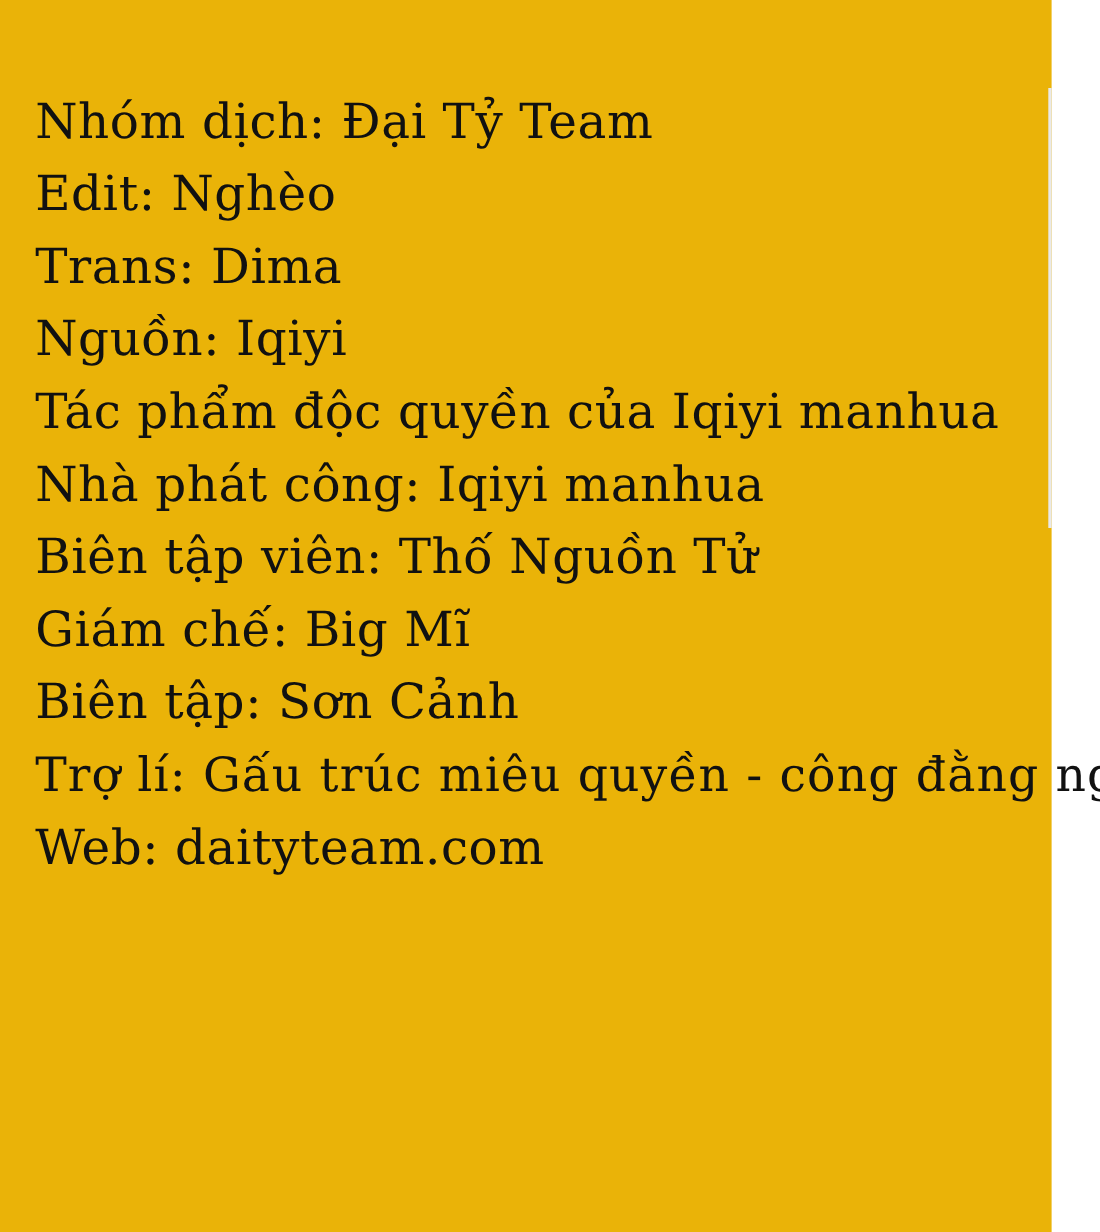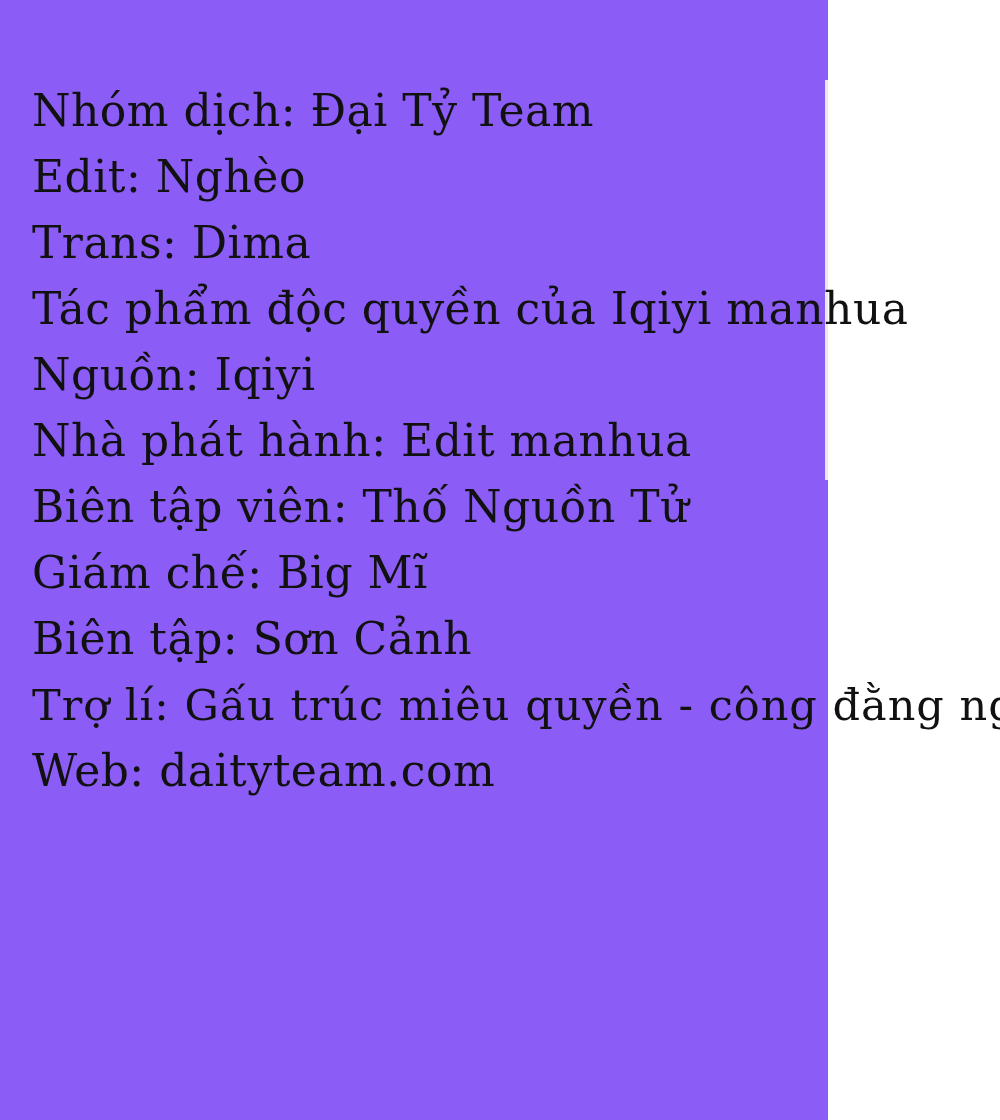--- a/index.html
+++ b/index.html
@@ -8,23 +8,23 @@
     background: #ffffff;
   }
   body {
     width: 1000px;
     height: 1120px;
     overflow: hidden;
     font-family: "DejaVu Serif", serif;
   }
   .page {
     position: relative;
-    width: 828px;
+    width: 956px;
     height: 1120px;
-    background: #8b5cf6;
+    background: #eab308;
   }
   .edge-line {
     position: absolute;
     right: 0;
     top: 80px;
     width: 3px;
     height: 400px;
     background: #e9e9e9;
   }
   .credits {
@@ -50,23 +50,23 @@
 <body>
 
 <div class="page">
 
   <div class="edge-line"></div>
 
   <div class="credits">
     <div class="credit-line">Nhóm dịch: Đại Tỷ Team</div>
     <div class="credit-line">Edit: Nghèo</div>
     <div class="credit-line">Trans: Dima</div>
+    <div class="credit-line">Nguồn: Iqiyi</div>
     <div class="credit-line">Tác phẩm độc quyền của Iqiyi manhua</div>
-    <div class="credit-line">Nguồn: Iqiyi</div>
-    <div class="credit-line">Nhà phát hành: Edit manhua</div>
+    <div class="credit-line">Nhà phát công: Iqiyi manhua</div>
     <div class="credit-line">Biên tập viên: Thố Nguồn Tử</div>
     <div class="credit-line">Giám chế: Big Mĩ</div>
     <div class="credit-line">Biên tập: Sơn Cảnh</div>
     <div class="credit-line wide">Trợ lí: Gấu trúc miêu quyền - công đằng ngư</div>
     <div class="credit-line">Web: daityteam.com</div>
   </div>
 
 </div>
 
 </body></html>

